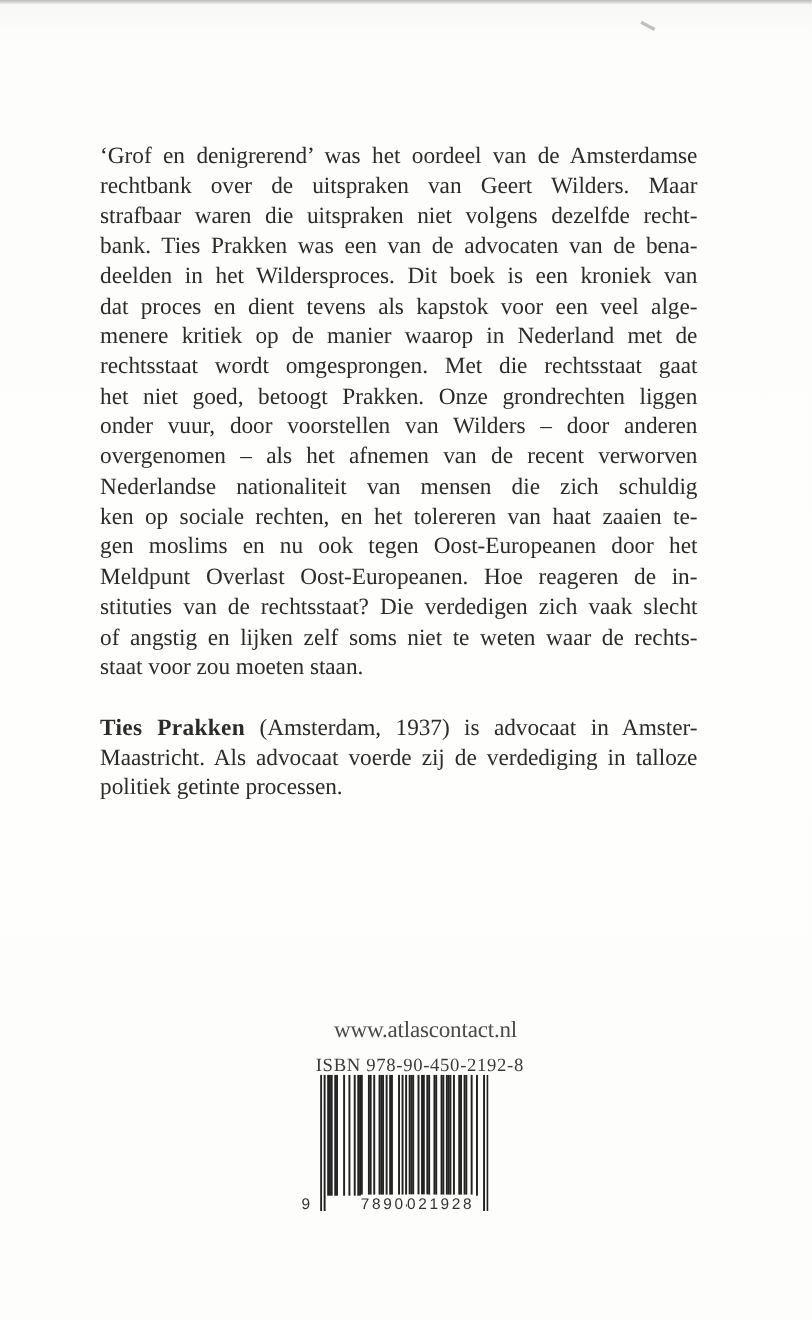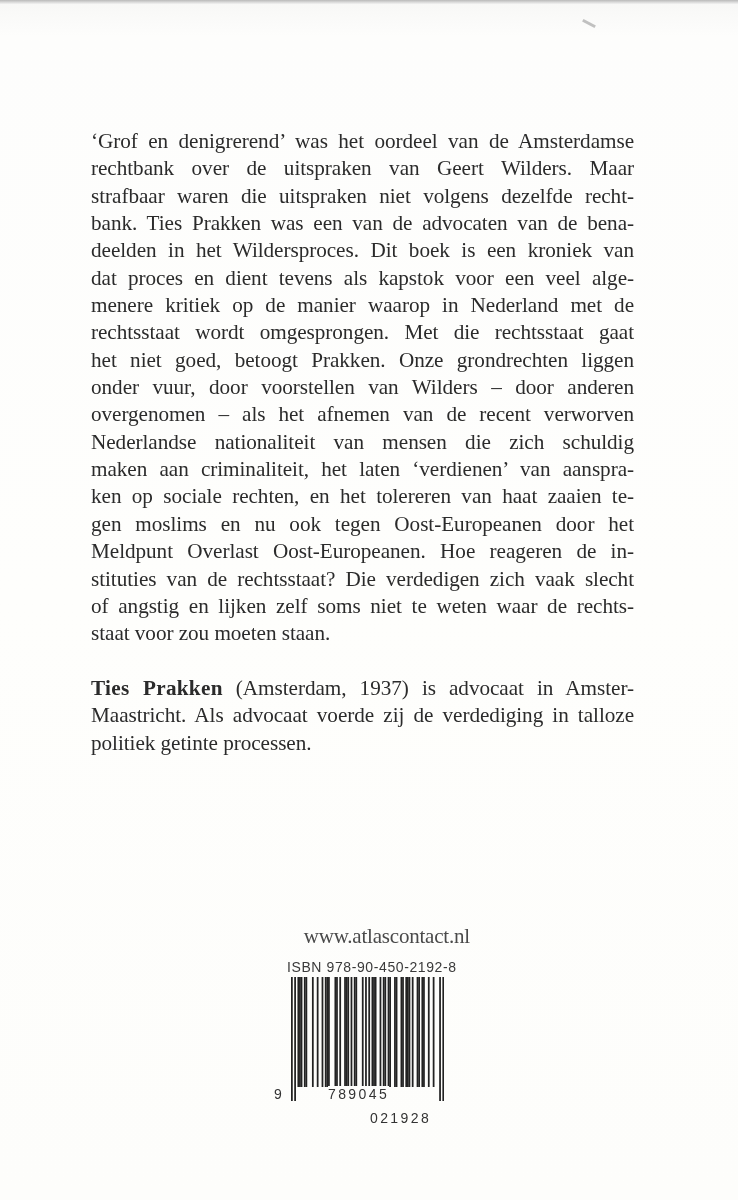--- a/index.html
+++ b/index.html
@@ -68,22 +68,22 @@
       font-size: 21px;
       color: #4a4a4a;
       text-align: right;
       letter-spacing: -0.2px;
     }
     .isbn-label {
       position: absolute;
       left: 287px;
       top: 959px;
       width: 160px;
-      font-family: Liberation Sans, sans-serif;
-      font-size: 14px;
+      font-family: Liberation Serif, serif;
+      font-size: 17px;
       color: #3a3a3a;
       letter-spacing: 0.6px;
       white-space: nowrap;
     }
     .barcode {
       position: absolute;
       left: 291px;
       top: 977px;
       width: 153px;
       height: 124px;
@@ -94,21 +94,21 @@
       font-family: "Liberation Sans", "DejaVu Sans", sans-serif;
       font-size: 14px;
       color: #333;
       letter-spacing: 2.4px;
       white-space: nowrap;
       background: #fdfdfb;
       line-height: 16px;
     }
     .bd-lead { left: 274px; background: transparent; }
     .bd-left { left: 300px; margin-left: 28px; }
-    .bd-right { left: 370px; margin-top: 24px; }
+    .bd-right { left: 370px; }
   </style>
 </head>
 <body>
 
 <div class="page">
   <div class="top-edge"></div>
   <div class="top-mark"></div>
 
   <div class="text-block">
     <div>
@@ -117,21 +117,20 @@
       <span class="line">strafbaar waren die uitspraken niet volgens dezelfde recht-</span>
       <span class="line">bank. Ties Prakken was een van de advocaten van de bena-</span>
       <span class="line">deelden in het Wildersproces. Dit boek is een kroniek van</span>
       <span class="line">dat proces en dient tevens als kapstok voor een veel alge-</span>
       <span class="line">menere kritiek op de manier waarop in Nederland met de</span>
       <span class="line">rechtsstaat wordt omgesprongen. Met die rechtsstaat gaat</span>
       <span class="line">het niet goed, betoogt Prakken. Onze grondrechten liggen</span>
       <span class="line">onder vuur, door voorstellen van Wilders – door anderen</span>
       <span class="line">overgenomen – als het afnemen van de recent verworven</span>
       <span class="line">Nederlandse nationaliteit van mensen die zich schuldig</span>
-      <span class="line">maken aan criminaliteit, het laten ‘verdienen’ van aanspra-</span>
       <span class="line">ken op sociale rechten, en het tolereren van haat zaaien te-</span>
       <span class="line">gen moslims en nu ook tegen Oost-Europeanen door het</span>
       <span class="line">Meldpunt Overlast Oost-Europeanen. Hoe reageren de in-</span>
       <span class="line">stituties van de rechtsstaat? Die verdedigen zich vaak slecht</span>
       <span class="line">of angstig en lijken zelf soms niet te weten waar de rechts-</span>
       <span class="line last">staat voor zou moeten staan.</span>
     </div>
 
     <span class="para-gap"></span>
 

